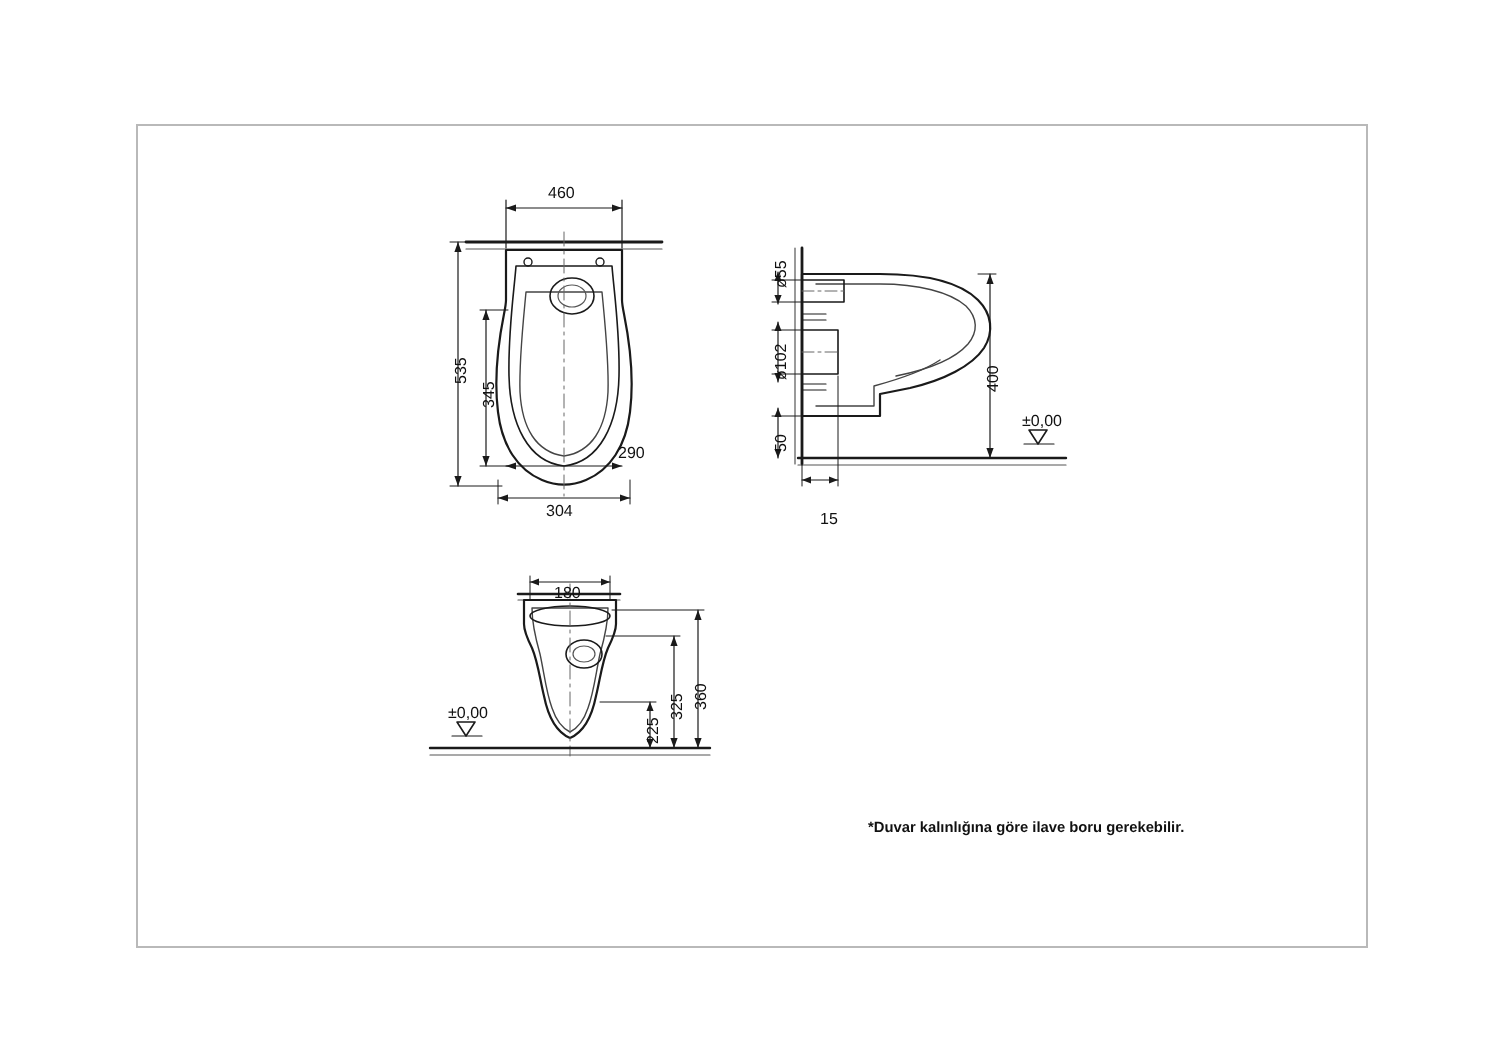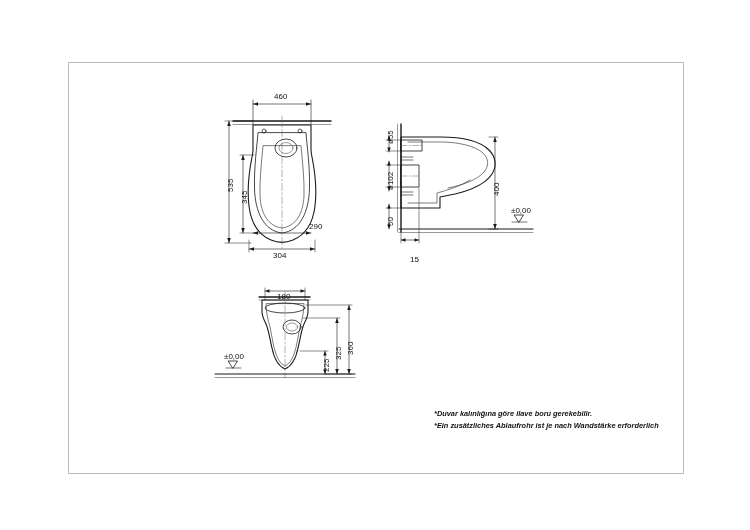--- a/index.html
+++ b/index.html
@@ -36,21 +36,20 @@
     left: 0; top: 0;
     width: 750px;
     height: 530px;
   }
   .note-block {
     position: absolute;
     left: 434px;
     top: 408px;
     width: 240px;
     line-height: 12px;
-    font-style: italic;
   }
   .note-line {
     font-size: 7.4px;
     color: #111111;
     white-space: nowrap;
     display: block;
   }
   .note-line.bold {
     font-weight: bold;
   }
@@ -278,16 +277,15 @@
   <div class="dim-label" style="left:511px; top:206px;">±0,00</div>
 
   <div class="dim-label" style="left:277px; top:280px;margin-top:12px;">180</div>
   <div class="dim-label vert" style="left:322px; top:372px;">225</div>
   <div class="dim-label vert" style="left:334px; top:360px;">325</div>
   <div class="dim-label vert" style="left:346px; top:355px;">360</div>
   <div class="dim-label" style="left:224px; top:352px;">±0,00</div>
 
   <div class="note-block">
     <span class="note-line bold">*Duvar kalınlığına göre ilave boru gerekebilir.</span>
-    <span class="note-line bold">*Ein zusätzliches Ablaufrohr ist je nach Wandstärke erforderlich</span>
   </div>
 
 </div>
 
 </body></html>

